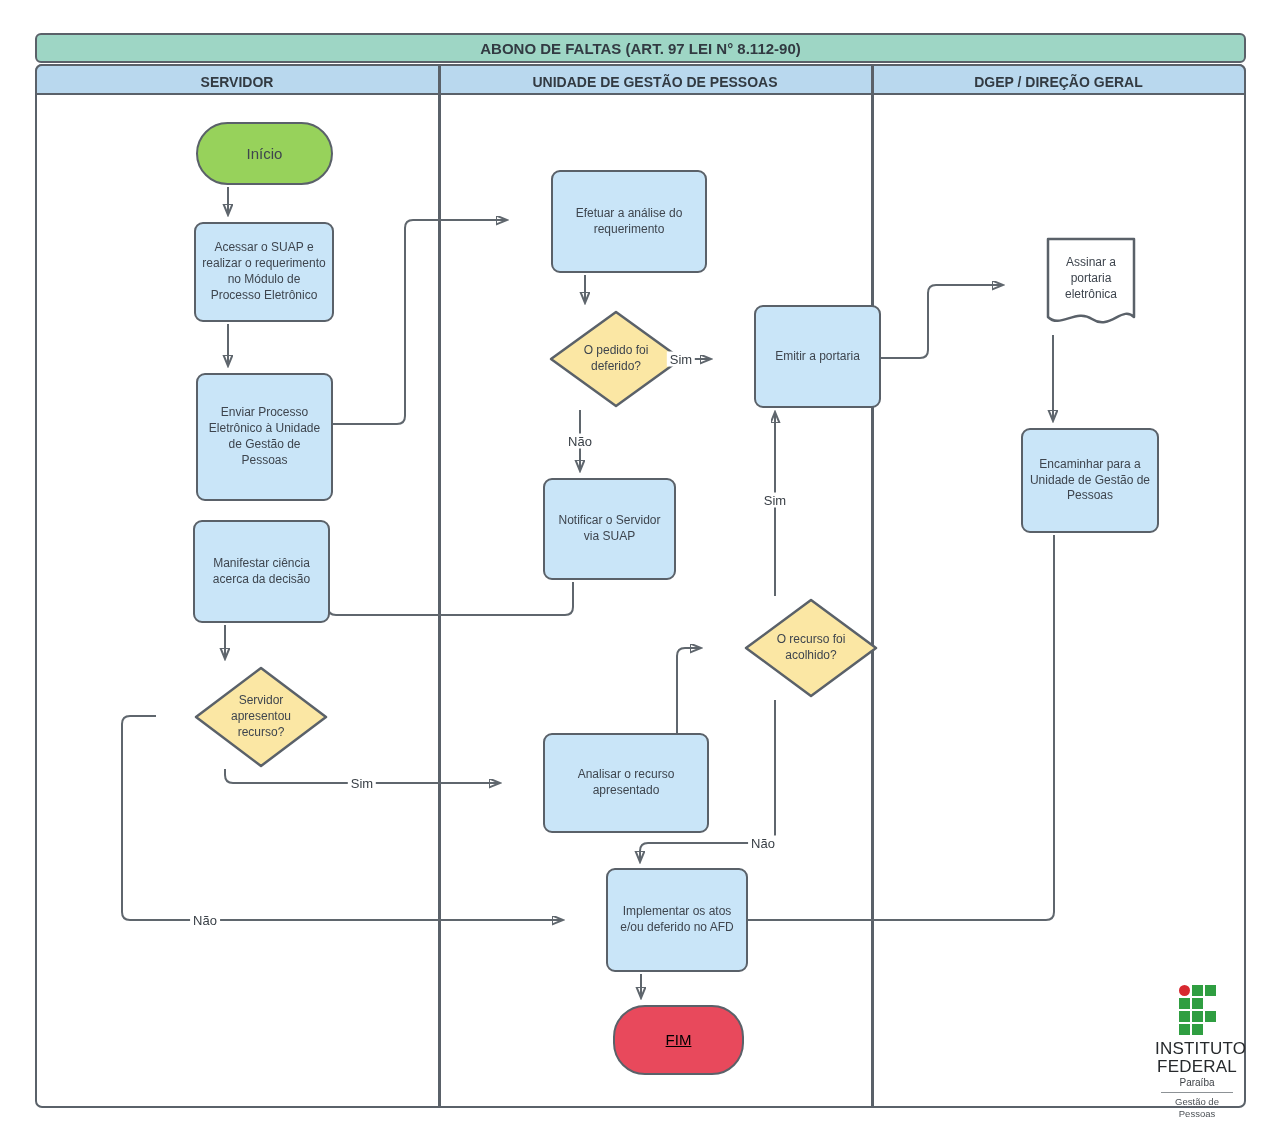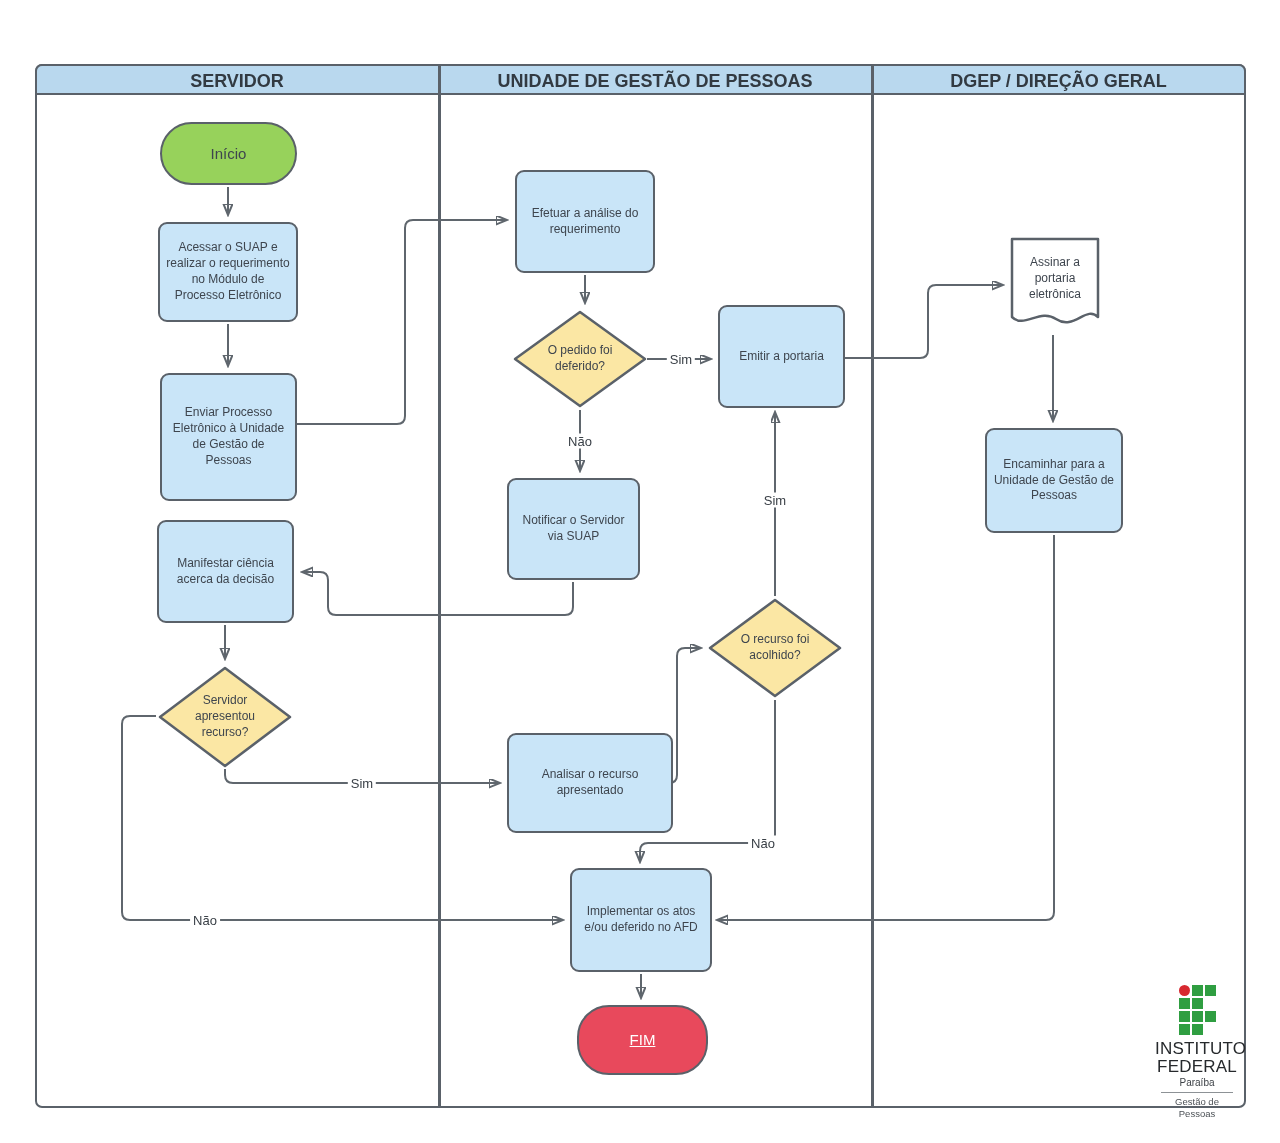--- a/index.html
+++ b/index.html
@@ -9,30 +9,30 @@
   
   .title-bar{position:absolute;left:35px;top:33px;width:1211px;height:30px;
     background:#9ed6c5;border:2.5px solid #5a6169;border-radius:6px;
     display:flex;align-items:center;justify-content:center;
     font-weight:bold;font-size:15px;color:#323a42;box-sizing:border-box;}
   .lane-frame{position:absolute;left:35px;top:64px;width:1211px;height:1044px;
     border:2.5px solid #5a6169;border-radius:7px;box-sizing:border-box;background:#fff;}
   .lane-header{position:absolute;left:35px;top:64px;width:1211px;height:31px;
     background:#b9d8ee;border:2.5px solid #5a6169;border-radius:7px 7px 0 0;box-sizing:border-box;}
   .lane-title{position:absolute;top:66px;height:31px;display:flex;align-items:center;
-    justify-content:center;font-weight:bold;font-size:18px;color:#323a42;}
+    justify-content:center;font-weight:bold;font-size:14px;color:#323a42;}
   .vdiv{position:absolute;top:64px;height:1044px;width:2.5px;background:#5a6169;}
 
   
   .node{position:absolute;box-sizing:border-box;display:flex;align-items:center;
     justify-content:center;text-align:center;font-size:12px;line-height:1.32;
-    padding:5px 6px;z-index:3;}
+    padding:5px 6px;z-index:3;margin-left:36px;}
   .process{background:#c9e5f8;border:2.5px solid #5a6169;border-radius:9px;}
   .start{background:#97d25b;border:2.5px solid #5a6169;border-radius:32px;font-size:15px;}
-  .end{background:#e8495c;border:2.5px solid #5a6169;border-radius:32px;font-size:15px;color:#ffffff;text-decoration:underline;}
+  .end{background:#e8495c;border:2.5px solid #5a6169;border-radius:32px;font-size:15px;color:#000000;text-decoration:underline;}
   .diamond{background:transparent;border:none;padding:0;}
   .diamond svg{position:absolute;left:0;top:0;}
   .diamond .dtext{position:relative;z-index:1;width:78%;font-size:12px;line-height:1.32;}
   .docshape{background:transparent;border:none;padding:0;}
   .docshape svg{position:absolute;left:0;top:0;}
   .docshape .dtext{position:relative;z-index:1;width:88%;margin-top:-12px;font-size:12px;line-height:1.32;}
 
   
   #edges{position:absolute;left:0;top:0;width:1280px;height:1143px;z-index:2;pointer-events:none;}
   #edges path{fill:none;stroke:#5f666d;stroke-width:2;}
@@ -49,20 +49,21 @@
   .logo-org{font-weight:normal;font-size:17px;line-height:1.05;color:#26292c;letter-spacing:.2px;}
   .logo-region{font-size:10px;color:#3a3f44;margin-top:1px;}
   .logo-sep{width:72px;height:0;border-top:1.5px solid #8d9296;margin:4px auto 3px auto;}
   .logo-dept{font-size:9.5px;line-height:1.25;color:#4c5156;}
 </style>
 </head>
 <body>
 
 <div id="stage">
 
+  <div class="title-bar">ABONO DE FALTAS (ART. 97 LEI N° 8.112-90)</div>
   <div class="lane-frame"></div>
   <div class="lane-header"></div>
   <div class="vdiv" style="left:438px;"></div>
   <div class="vdiv" style="left:871px;"></div>
   <div class="lane-title" style="left:37px;width:400px;">SERVIDOR</div>
   <div class="lane-title" style="left:440px;width:430px;">UNIDADE DE GESTÃO DE PESSOAS</div>
   <div class="lane-title" style="left:873px;width:371px;">DGEP / DIREÇÃO GERAL</div>
 
   <svg id="edges">
     <defs>
@@ -108,21 +109,21 @@
   <div class="node diamond" style="left:158px;top:666px;width:134px;height:102px;">
     <svg width="134" height="102" viewBox="0 0 134 102">
       <polygon points="67,2 132,51 67,100 2,51" fill="#fbe7a4" stroke="#5a6169" stroke-width="2.5" stroke-linejoin="round"></polygon>
     </svg>
     <span class="dtext">Servidor apresentou recurso?</span>
   </div>
   <div class="node process" style="left:157px;top:520px;width:137px;height:103px;">
     <span>Manifestar ciência acerca da decisão</span>
   </div>
 
-  <div class="node process" style="left:515px;top:170px;width:140px;height:103px;">
+  <div class="node process" style="left:515px;top:170px;width:156px;height:103px;">
     <span>Efetuar a análise do requerimento</span>
   </div>
   <div class="node diamond" style="left:513px;top:310px;width:134px;height:98px;">
     <svg width="134" height="98" viewBox="0 0 134 98">
       <polygon points="67,2 132,49 67,96 2,49" fill="#fbe7a4" stroke="#5a6169" stroke-width="2.5" stroke-linejoin="round"></polygon>
     </svg>
     <span class="dtext">O pedido foi deferido?</span>
   </div>
   <div class="node process" style="left:507px;top:478px;width:133px;height:102px;">
     <span>Notificar o Servidor via SUAP</span>

